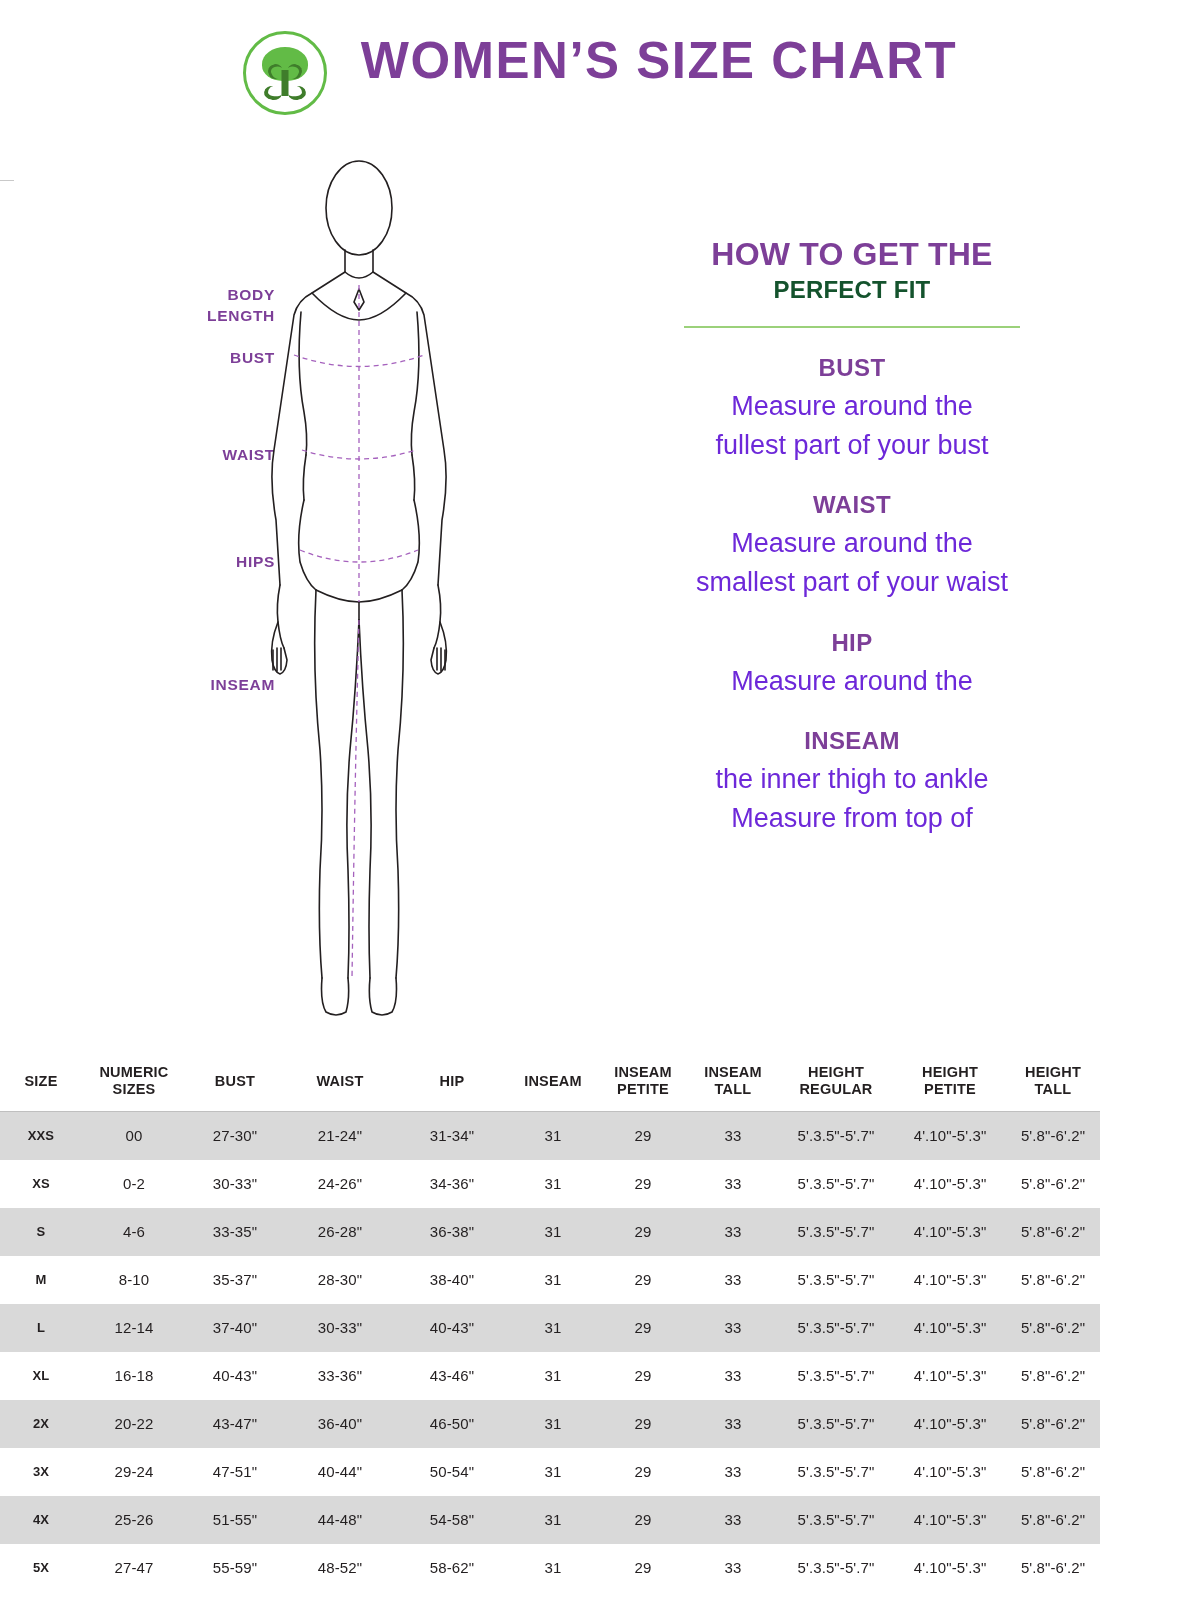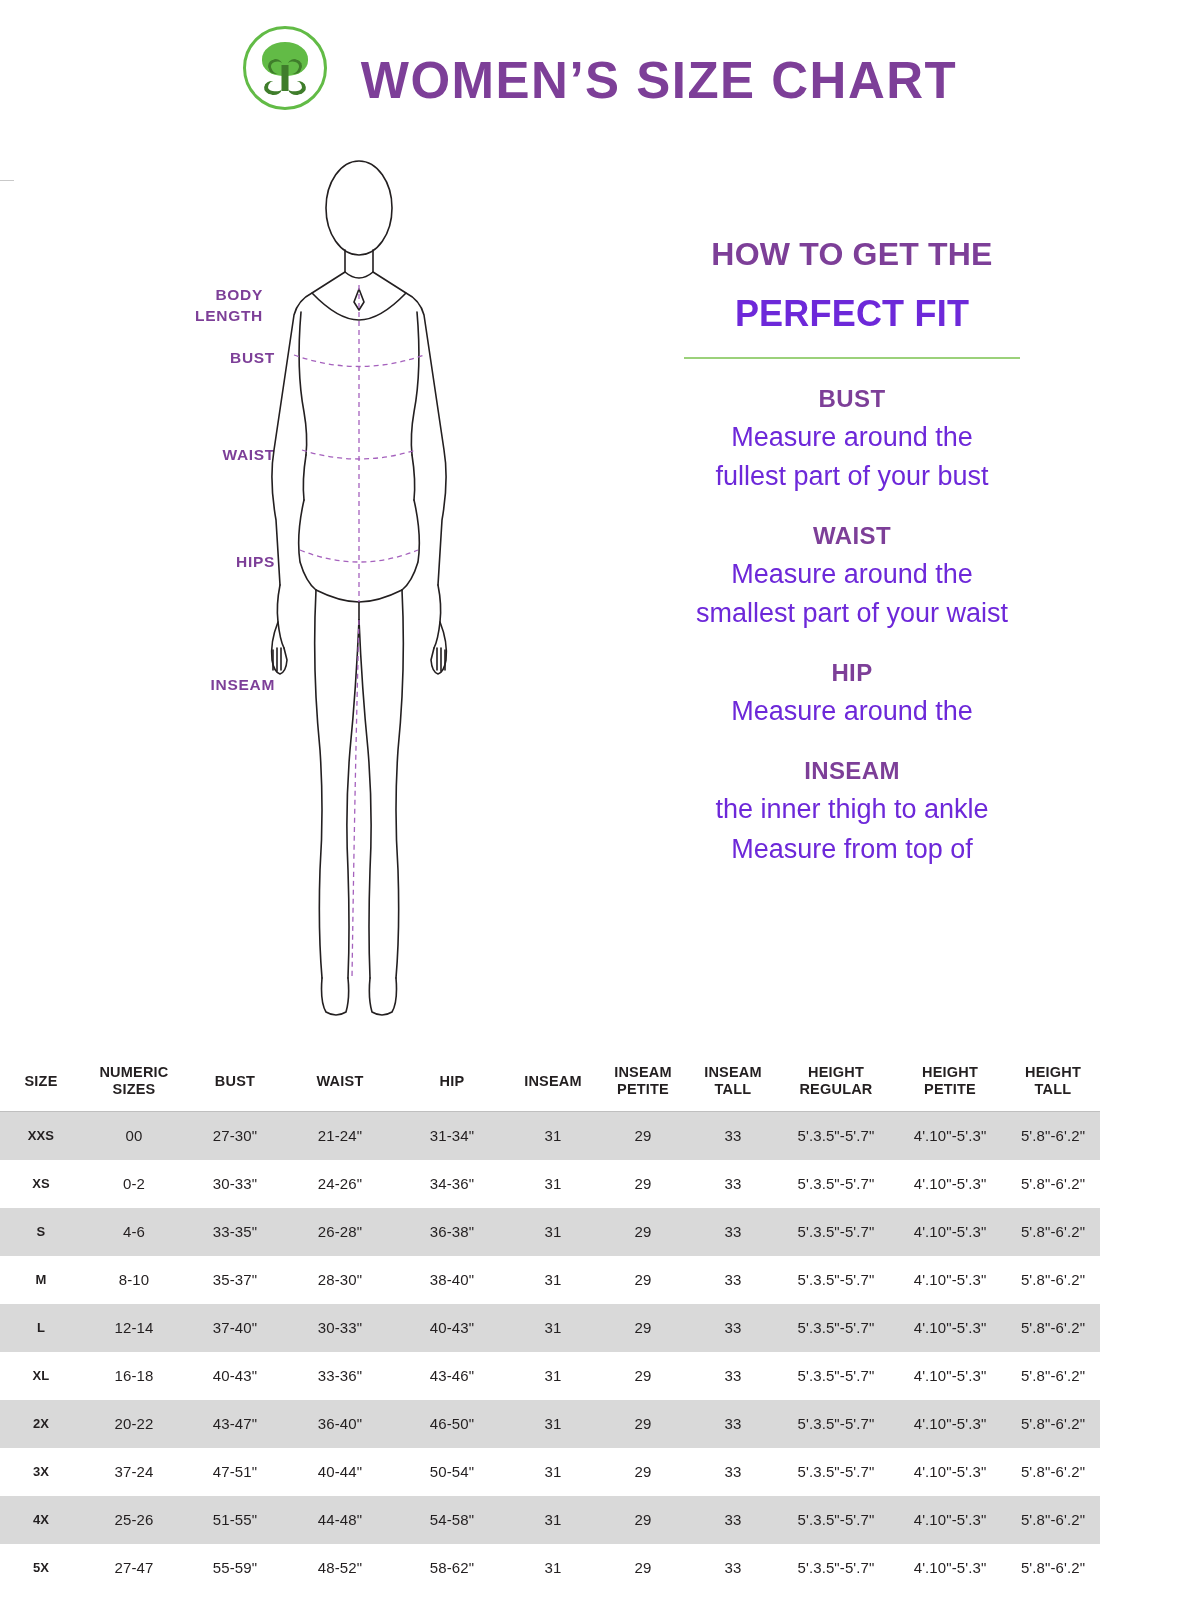--- a/index.html
+++ b/index.html
@@ -12,25 +12,25 @@
     height: 1600px;
     position: relative;
     font-family: "Liberation Sans", sans-serif;
     color: #231f20;
     overflow: hidden;
   }
 
   
   .header {
     display: flex;
-    align-items: flex-end;
+    align-items: flex-start;
     justify-content: center;
-    padding-top: 30px;
     height: 110px;
     box-sizing: border-box;
+    margin-top: 31px;
   }
   .logo {
     width: 78px;
     height: 78px;
     border-radius: 50%;
     border: 3px solid #62bb46;
     position: relative;
     margin-right: 34px;
     flex: none;
   }
@@ -97,21 +97,21 @@
   }
   .body-label {
     position: absolute;
     color: #7d3f98;
     font-size: 15.5px;
     font-weight: bold;
     letter-spacing: 0.7px;
     text-align: right;
     line-height: 1.35;
   }
-  .lbl-bodylength { right: 322px; top: 145px; width: 140px; }
+  .lbl-bodylength { right: 310px; top: 145px; width: 140px; }
   .lbl-bust       { right: 310px; top: 208px; width: 140px; }
   .lbl-waist      { right: 310px; top: 305px; width: 140px; }
   .lbl-hips       { right: 310px; top: 412px; width: 140px; }
   .lbl-inseam     { right: 310px; top: 535px; width: 140px; }
 
   
   .fit-col {
     position: absolute;
     left: 557px;
     top: 235px;
@@ -119,26 +119,26 @@
     text-align: center;
   }
   .fit-head-1 {
     color: #7d3f98;
     font-size: 32px;
     font-weight: bold;
     letter-spacing: 0.2px;
     line-height: 1.2;
   }
   .fit-head-2 {
-    color: #6d28d9;
-    font-size: 36px;
+    color: #14532d;
+    font-size: 24px;
     font-weight: bold;
     letter-spacing: 0.2px;
     line-height: 1.15;
-    margin-top: 20px;
+    margin-top: 3px;
   }
   .fit-rule {
     width: 336px;
     height: 2px;
     background: #9bd17a;
     margin: 22px auto 0 auto;
   }
   .fit-block { margin-top: 26px; }
   .fit-block:first-of-type { margin-top: 30px; }
   .fit-term {
@@ -440,21 +440,21 @@
           <td>46-50"</td>
           <td>31</td>
           <td>29</td>
           <td>33</td>
           <td>5'.3.5"-5'.7"</td>
           <td>4'.10"-5'.3"</td>
           <td>5'.8"-6'.2"</td>
         </tr>
         <tr class="plain">
           <td class="size-cell">3X</td>
-          <td>37-24</td>
+          <td>29-24</td>
           <td>47-51"</td>
           <td>40-44"</td>
           <td>50-54"</td>
           <td>31</td>
           <td>29</td>
           <td>33</td>
           <td>5'.3.5"-5'.7"</td>
           <td>4'.10"-5'.3"</td>
           <td>5'.8"-6'.2"</td>
         </tr>

